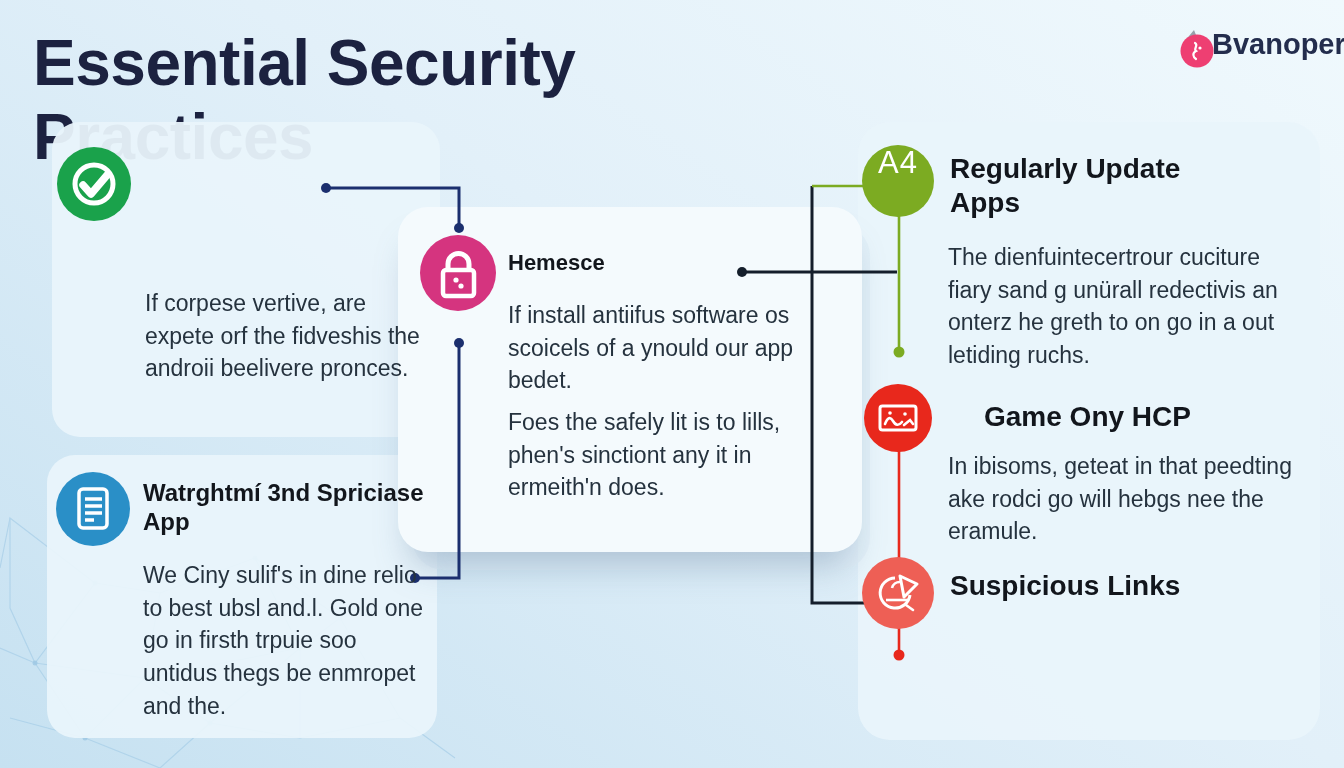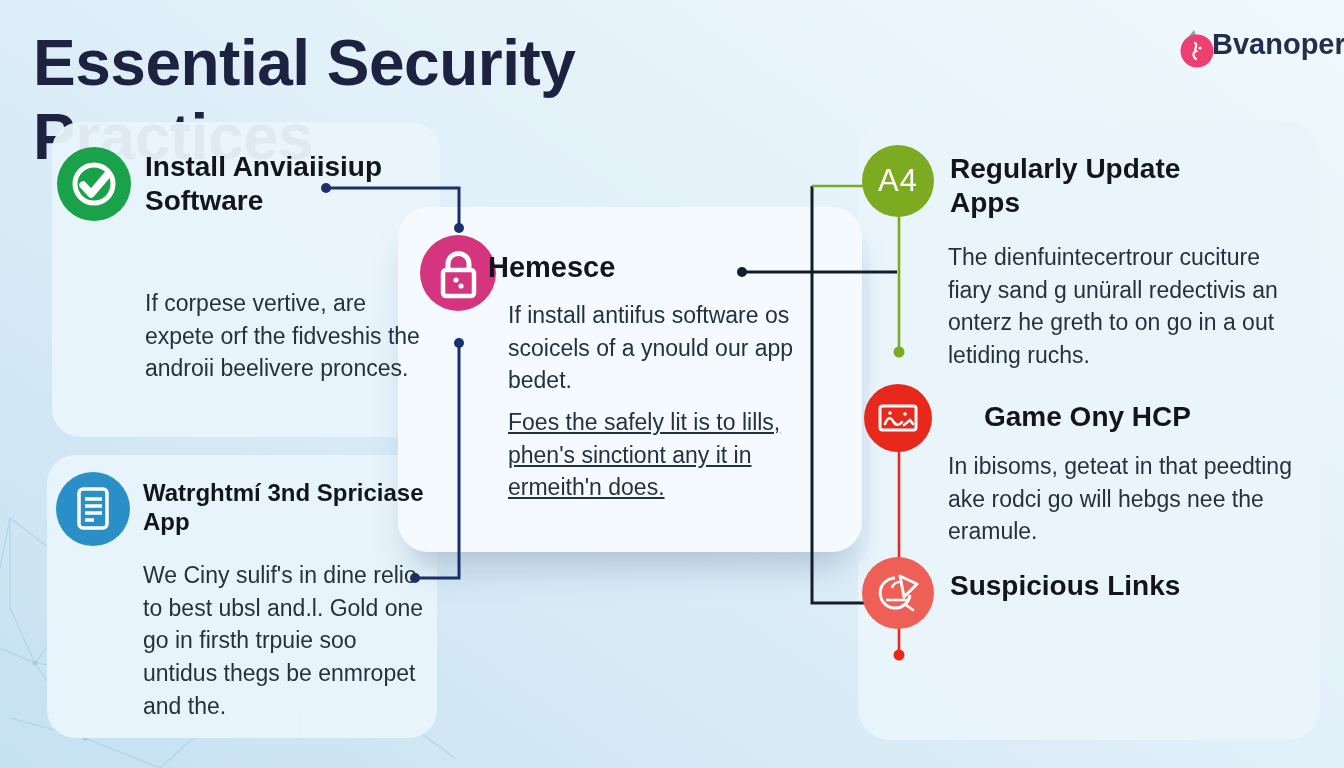--- a/index.html
+++ b/index.html
@@ -40,33 +40,33 @@
     box-shadow:0 26px 34px -12px rgba(96,128,160,0.38);
   }
 
   .h-card{ position:absolute; font-weight:800; color:#12161c; line-height:1.22; }
   .body-card{ position:absolute; font-size:23px; line-height:1.42; color:#25323e; }
 
   .t-install  { left:145px; top:150px; width:240px; font-size:28px; }
   .b-install  { left:145px; top:287px; width:275px; }
   .t-watrghtmi{ left:143px; top:478px; width:285px; font-size:24px; }
   .b-watrghtmi{ left:143px; top:559px; width:290px; }
-  .t-hemesce  { left:488px; top:250px; width:300px; font-size:29px; }
+  .t-hemesce  { left:508px; top:250px; width:300px; font-size:22px; }
   .b-hemesce1 { left:508px; top:299px; width:310px; }
-  .b-hemesce2 { left:508px; top:406px; width:310px;text-decoration:underline; }
+  .b-hemesce2 { left:508px; top:406px; width:310px; }
   .t-update   { left:950px; top:152px; width:300px; font-size:28px; }
   .b-update   { left:948px; top:241px; width:352px; }
   .t-game     { left:950px; top:400px; width:330px; font-size:28px;margin-left:34px; }
   .b-game     { left:948px; top:450px; width:352px; }
   .t-suspicious{ left:950px; top:569px; width:330px; font-size:28px; }
   .b-suspicious{ left:948px; top:615px; width:362px; }
 
   .icon-circle{
     position:absolute; border-radius:50%;
-    display:flex; align-items:center; justify-content:center;
+    display:flex; justify-content:center;
   }
   .ic-check { left:57px;  top:147px; width:74px; height:74px; background:#1aa24b; }
   .ic-doc   { left:56px;  top:472px; width:74px; height:74px; background:#2a8fc7; }
   .ic-lock  { left:420px; top:235px; width:76px; height:76px; background:#d5347f; }
   .ic-a4    { left:862px; top:145px; width:72px; height:72px; background:#7cab22;
               color:#fff; font-size:31px; font-weight:400; letter-spacing:1px;}
   .ic-game  { left:864px; top:384px; width:68px; height:68px; background:#e8281c; }
   .ic-susp  { left:862px; top:557px; width:72px; height:72px; background:#ee5f55; }
 
   .connectors{ position:absolute; left:0; top:0; pointer-events:none; }
@@ -191,21 +191,20 @@
   <div class="icon-circle ic-susp">
     <svg width="72" height="72" viewBox="0 0 72 72">
       <path d="M33 21 a15 15 0 1 0 15 17" stroke="#ffffff" stroke-width="3" fill="none"></path>
       <path d="M24 43 h22" stroke="#ffffff" stroke-width="2.6"></path>
       <path d="M30 31 a8 8 0 0 1 8 -6" stroke="#ffffff" stroke-width="2.6" fill="none"></path>
       <path d="M38 19 l17 8 l-13 13 z" stroke="#ffffff" stroke-width="3" fill="none" stroke-linejoin="round"></path>
       <path d="M44 48 l7 5" stroke="#ffffff" stroke-width="2.6" stroke-linecap="round"></path>
     </svg>
   </div>
 
-  <div class="h-card t-install">Install Anviaiisiup Software</div>
   <div class="body-card b-install">If corpese vertive, are expete orf the fidveshis the androii beelivere pronces.</div>
 
   <div class="h-card t-watrghtmi">Watrghtmí 3nd Spriciase App</div>
   <div class="body-card b-watrghtmi">We Ciny sulif's in dine relio to best ubsl and.l. Gold one go in firsth trpuie soo untidus thegs be enmropet and the.</div>
 
   <div class="h-card t-hemesce">Hemesce</div>
   <div class="body-card b-hemesce1">If install antiifus software os scoicels of a ynould our app bedet.</div>
   <div class="body-card b-hemesce2">Foes the safely lit is to lills, phen's sinctiont any it in ermeith'n does.</div>
 
   <div class="h-card t-update">Regularly Update Apps</div>

